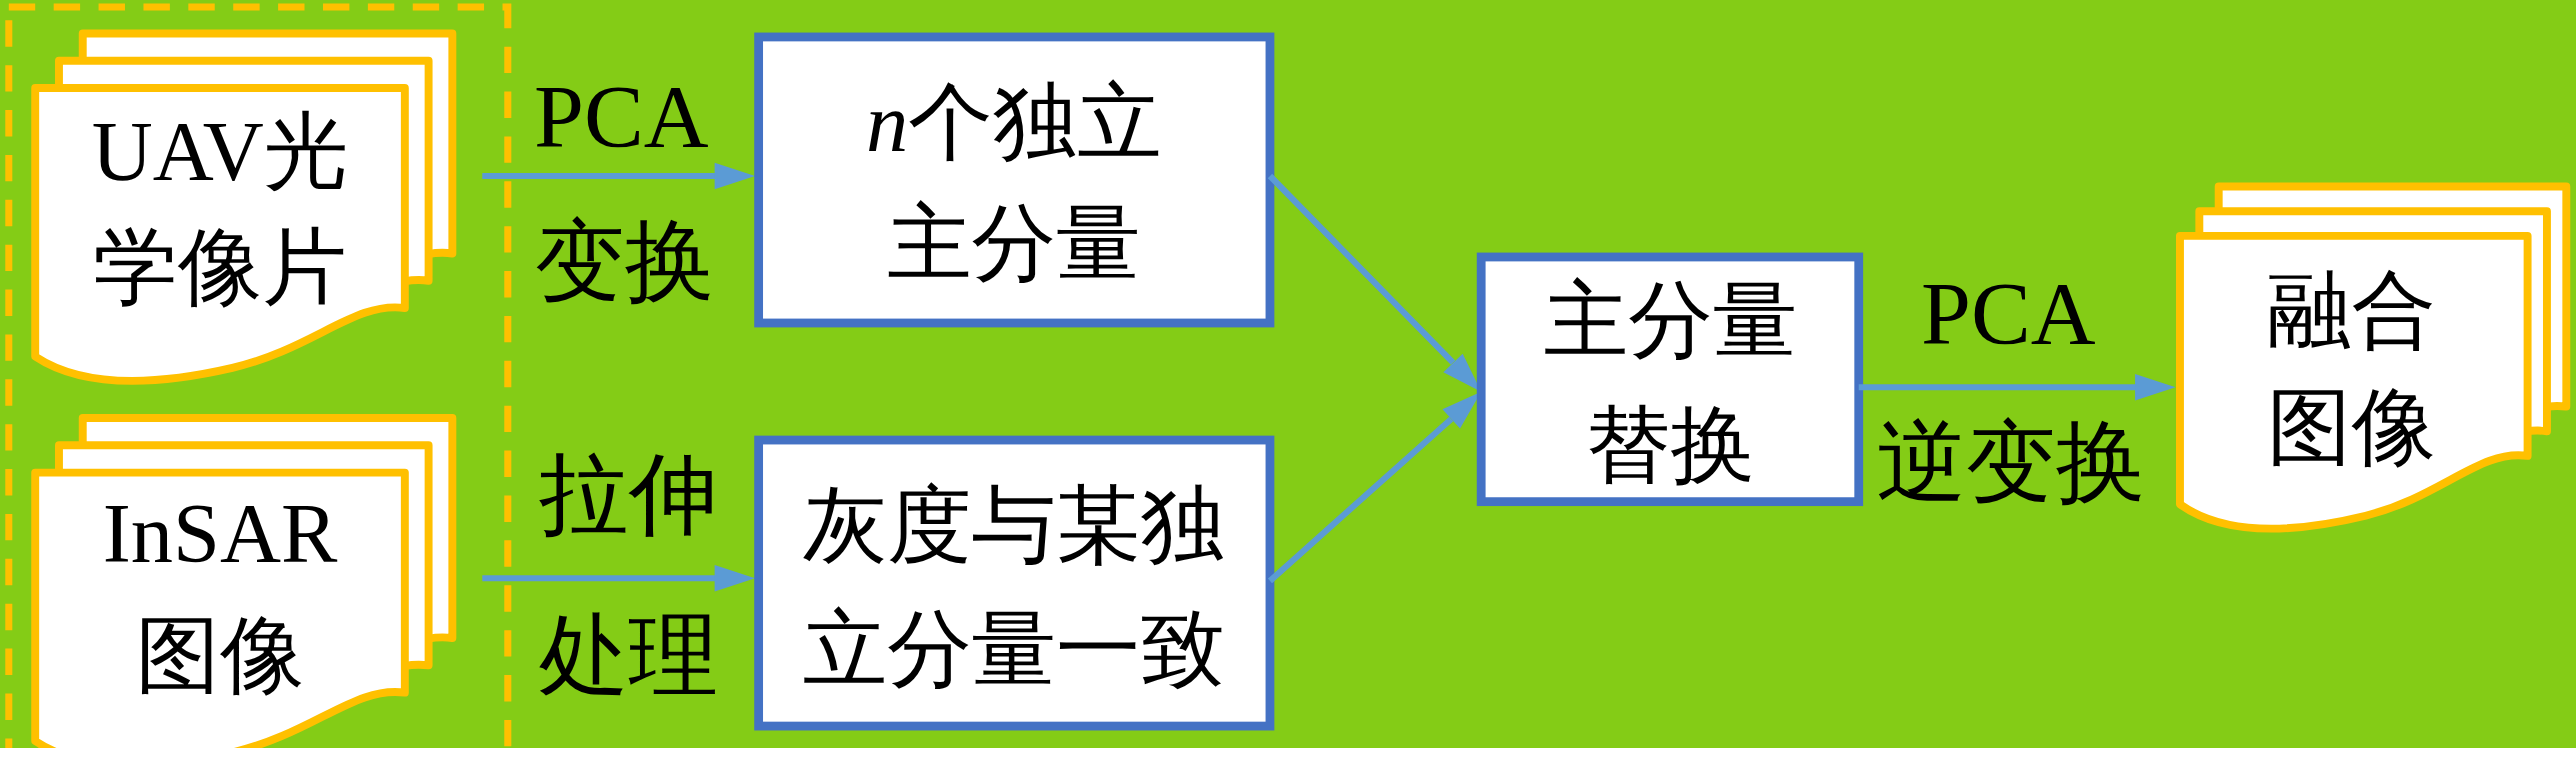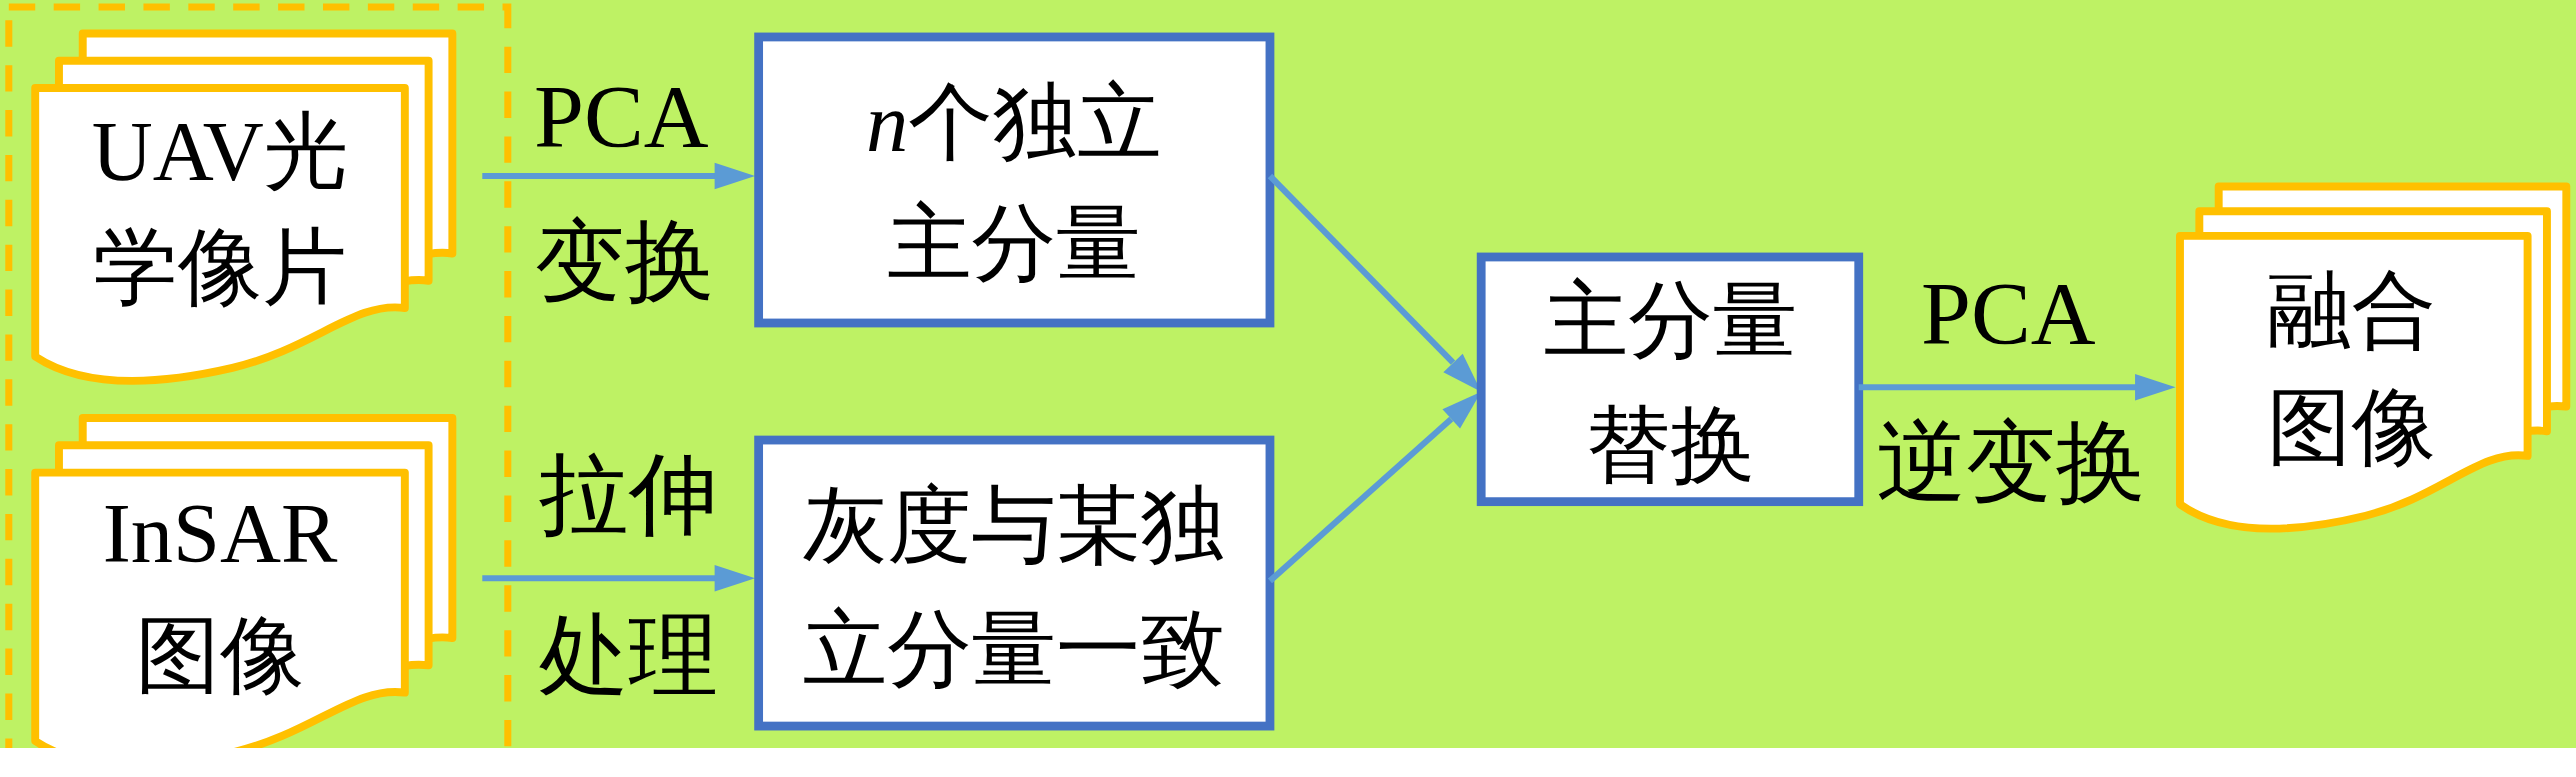--- a/index.html
+++ b/index.html
@@ -1,16 +1,16 @@
 <!DOCTYPE html>
 <html style="font-size:14px"><head>
 <meta charset="utf-8">
 <style>
   html,body{margin:0;padding:0;background:#ffffff;}
-  .stage{position:relative;width:2576px;height:748px;background:#bef264;overflow:hidden;}
+  .stage{position:relative;width:2576px;height:748px;background:#84cc16;overflow:hidden;}
   svg{display:block;width:2576px;height:778px;}
   .page{fill:#ffffff;stroke:#FFC000;stroke-width:9;stroke-linejoin:round;}
   .procbox{fill:#ffffff;stroke:#4472C4;stroke-width:10;}
   .dashedgroup{fill:none;stroke:#FFC000;stroke-width:8;stroke-dasharray:30 21;}
   .aline{stroke:#5B9BD5;stroke-width:7;fill:none;}
   .ahead{fill:#5B9BD5;stroke:none;}
   .node-text{font-family:"Liberation Serif","DejaVu Serif",serif;font-size:96px;fill:#000000;text-anchor:middle;}
   .label-text{font-family:"Liberation Serif","DejaVu Serif",serif;font-size:102px;fill:#000000;text-anchor:middle;}
   .ital{font-style:italic;}
 </style>

